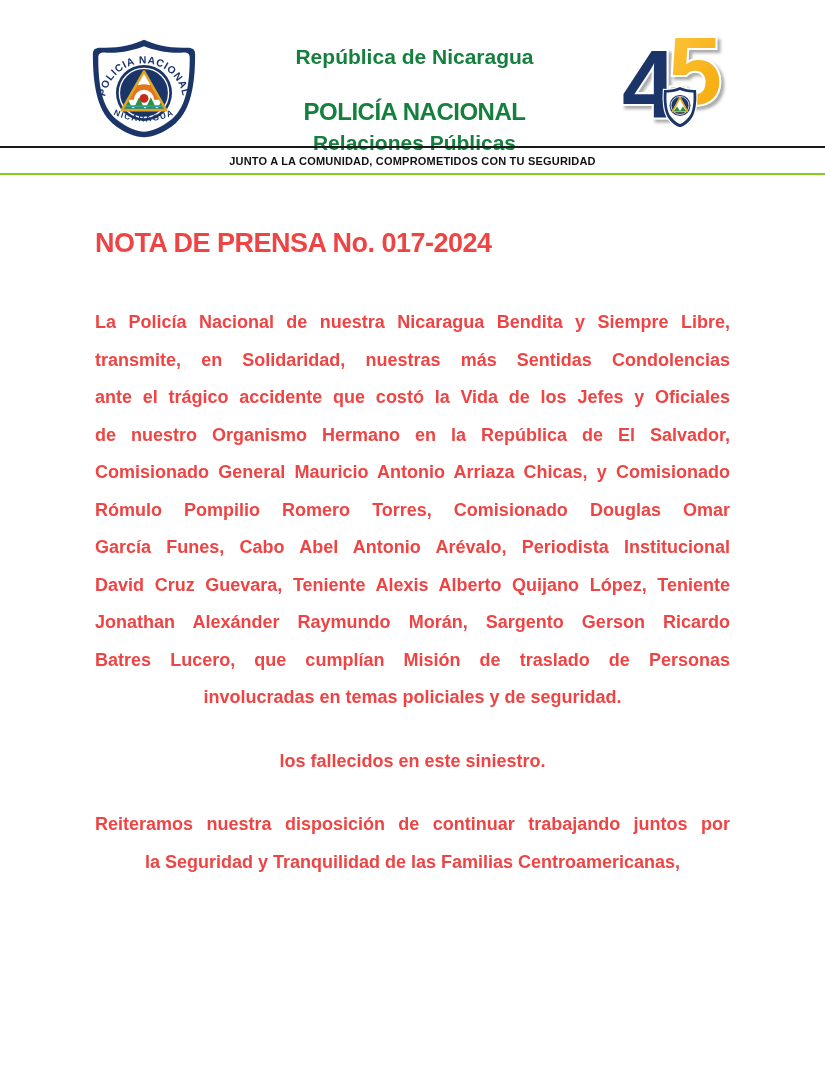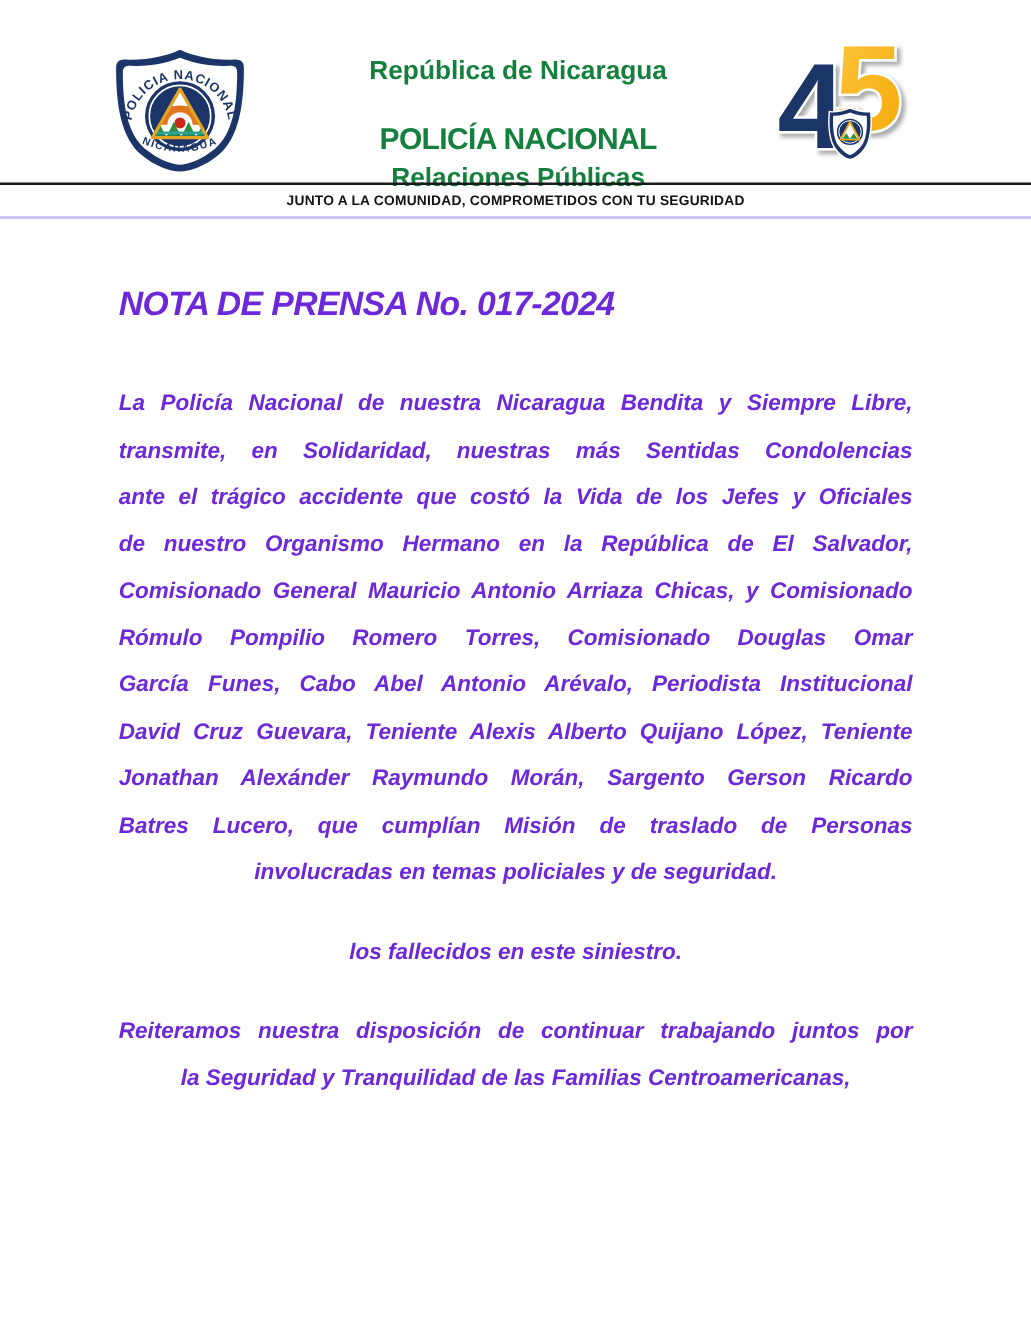--- a/index.html
+++ b/index.html
@@ -54,39 +54,38 @@
     stroke-width: 4px;
   }
 
   
   .banner {
     position: absolute;
     left: 0;
     top: 146px;
     width: 825px;
     border-top: 2px solid #1a1a1a;
-    border-bottom: 2px solid #c4b5fd;
+    border-bottom: 2px solid #84cc16;
     padding: 3px 0 4px 0;
     text-align: center;
   }
   .banner-text {
     font-size: 11px;
     font-weight: bold;
     letter-spacing: 0.2px;
     color: #111;
   }
 
   
   .content {
     position: absolute;
     left: 95px;
     top: 228px;
     width: 635px;
-    color: #6d28d9;
-    font-style: italic;
+    color: #ef4444;
   }
   .doc-title {
     font-size: 27px;
     font-weight: bold;
     letter-spacing: -0.5px;
     line-height: 30px;
     margin-bottom: 46px;
     white-space: nowrap;
   }
   .para {

